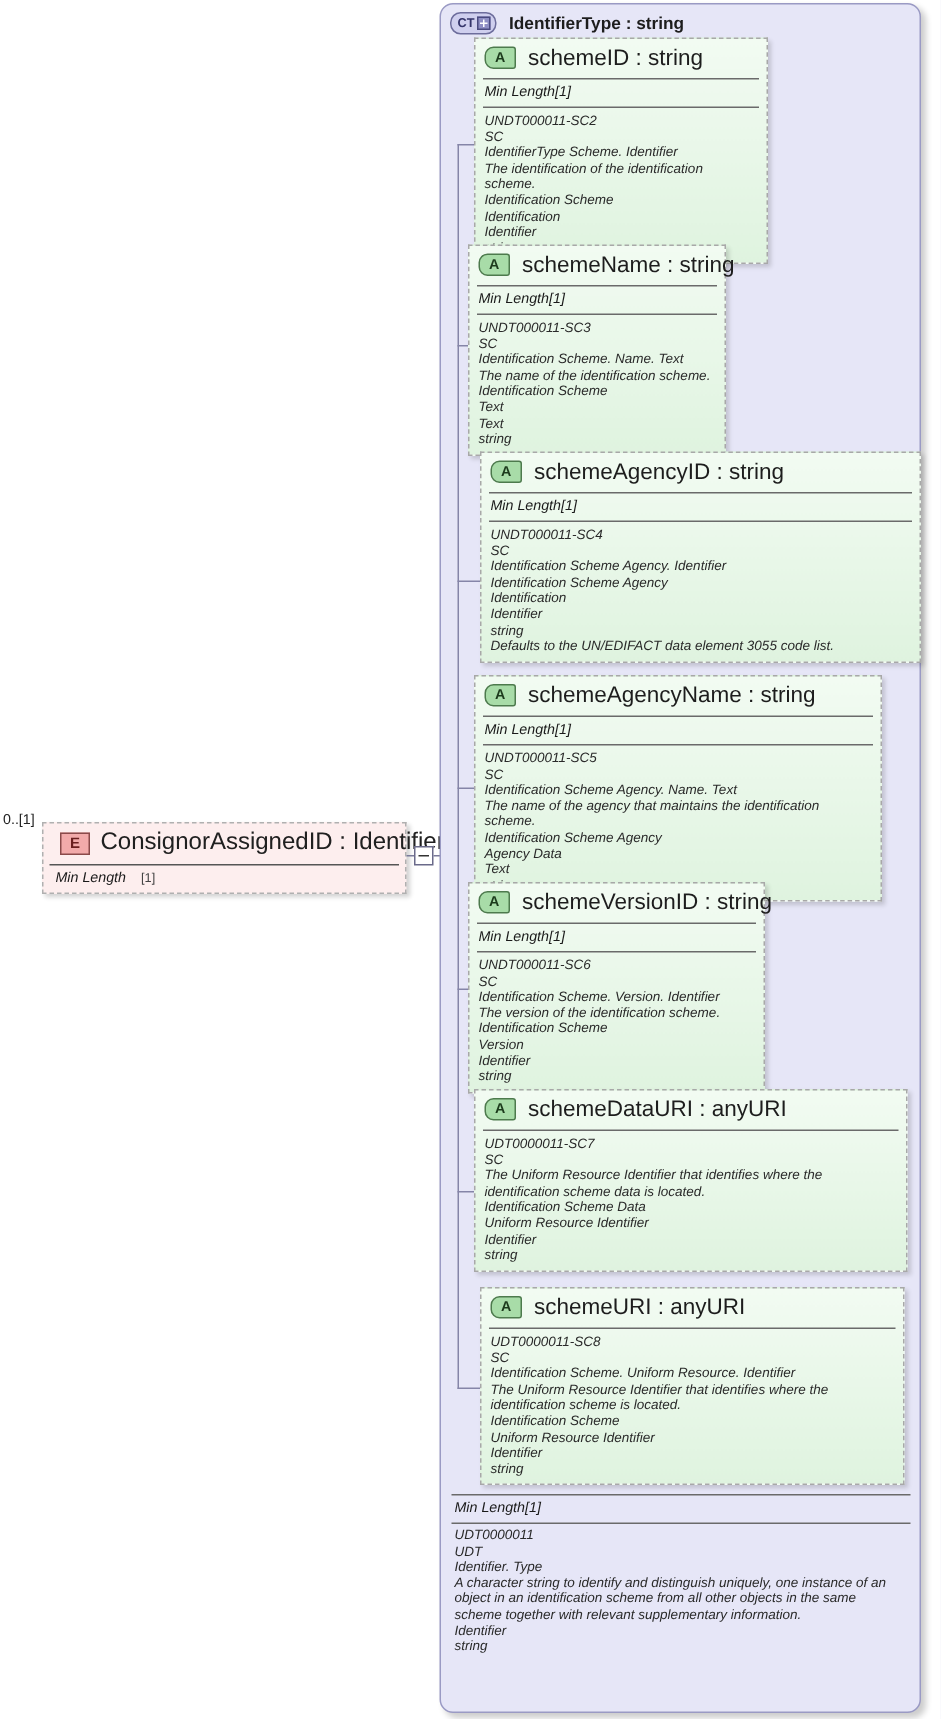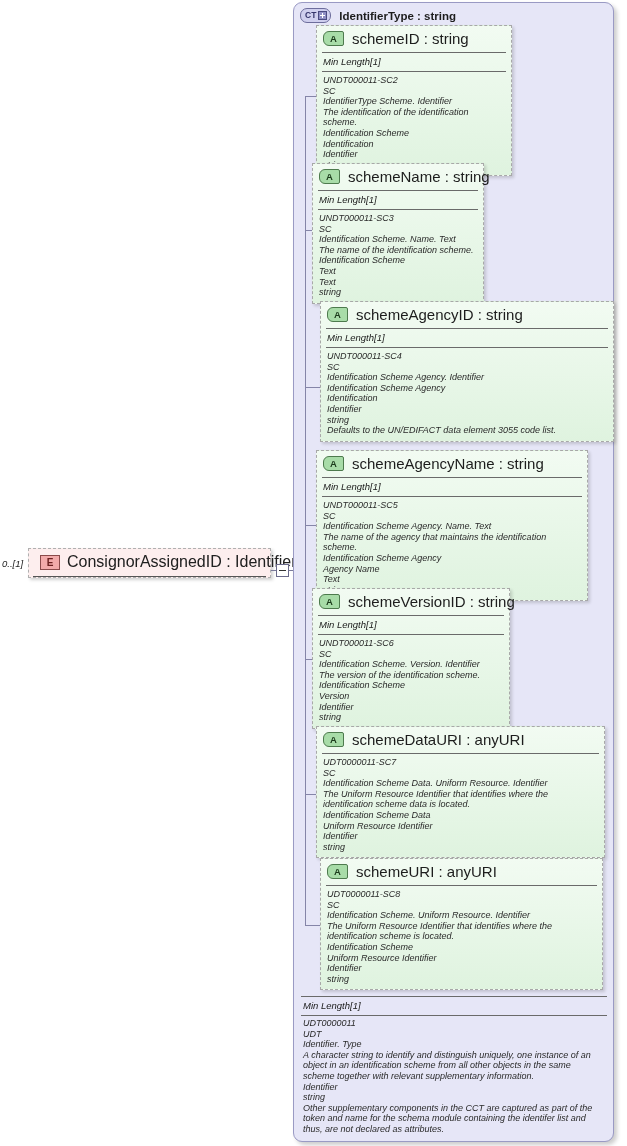--- a/index.html
+++ b/index.html
@@ -49,22 +49,22 @@
   #elem-node .facet {
     padding: 3px 6px 4px 8px;
     font-size: 9.5px; font-style: italic; color: #1a1a1a;
     white-space: nowrap;
   }
   .facet .fname { font-style: italic; }
   .facet .fval { color: #444; font-style: normal; margin-left: 10px; font-size: 8.5px; }
 
   #occurs {
     position: absolute;
-    left: 2px; top: 558px;
-    font-size: 9.5px; font-style: italic; color: #222;
+    left: 2px; top: 541px;
+    font-size: 9.5px; color: #222;
     white-space: nowrap;
   }
 
   
   #conn-h1 { position: absolute; left: 271px; top: 570px; width: 10px; height: 1px; background: #7a7a9a; }
   #conn-box {
     position: absolute; left: 276px; top: 564px;
     width: 13px; height: 13px;
     background: #ffffff; border: 1px solid #6a6a8a;
   }
@@ -186,20 +186,23 @@
 
 <div id="canvas">
 
   <div id="occurs">0..[1]</div>
 
   <div id="elem-node">
     <div class="hdr">
       <span class="icon-e">E</span>
       <span class="title">ConsignorAssignedID : IdentifierType</span>
     </div>
+    <div class="facet">
+      <span class="fname">Min Length</span><span class="fval">[1]</span>
+    </div>
   </div>
 
   <div id="conn-h1"></div>
   <div id="conn-box">
       <span class="minus"></span>
     </div>
   <div id="conn-h2"></div>
 
   <div id="ct-box">
     <div id="ct-header">
@@ -287,21 +290,21 @@
         </div>
         <div class="rule"></div>
         <div class="facetrow"><span class="fname">Min Length</span><span class="fval">[1]</span></div>
         <div class="rule"></div>
         <div class="doc">
           <div>UNDT000011-SC5</div>
           <div>SC</div>
           <div>Identification Scheme Agency. Name. Text</div>
           <div>The name of the agency that maintains the identification scheme.</div>
           <div>Identification Scheme Agency</div>
-          <div>Agency Name</div>
+          <div>Agency Data</div>
           <div>Text</div>
           <div>string</div>
         </div>
       </div>
       <div class="attr-box" style="left: 312px; top: 588px; width: 198px;">
         <div class="hdr">
           <span class="icon-a">A</span>
           <span class="title">schemeVersionID : string</span>
         </div>
         <div class="rule"></div>
@@ -320,21 +323,20 @@
       </div>
       <div class="attr-box" style="left: 316px; top: 726px; width: 289px;">
         <div class="hdr">
           <span class="icon-a">A</span>
           <span class="title">schemeDataURI : anyURI</span>
         </div>
         <div class="rule"></div>
         <div class="doc">
           <div>UDT0000011-SC7</div>
           <div>SC</div>
-          <div>Identification Scheme Data. Uniform Resource. Identifier</div>
           <div>The Uniform Resource Identifier that identifies where the identification scheme data is located.</div>
           <div>Identification Scheme Data</div>
           <div>Uniform Resource Identifier</div>
           <div>Identifier</div>
           <div>string</div>
         </div>
       </div>
       <div class="attr-box" style="left: 320px; top: 858px; width: 283px;">
         <div class="hdr">
           <span class="icon-a">A</span>
@@ -360,17 +362,16 @@
       <span class="fname">Min Length</span><span class="fval">[1]</span>
     </div>
     <div class="rule"></div>
     <div class="doc" id="ct-doc-lines">
         <div>UDT0000011</div>
         <div>UDT</div>
         <div>Identifier. Type</div>
         <div>A character string to identify and distinguish uniquely, one instance of an object in an identification scheme from all other objects in the same scheme together with relevant supplementary information.</div>
         <div>Identifier</div>
         <div>string</div>
-        <div>Other supplementary components in the CCT are captured as part of the token and name for the schema module containing the identifer list and thus, are not declared as attributes.</div>
       </div>
   </div>
 
 </div>
 
 </body></html>

